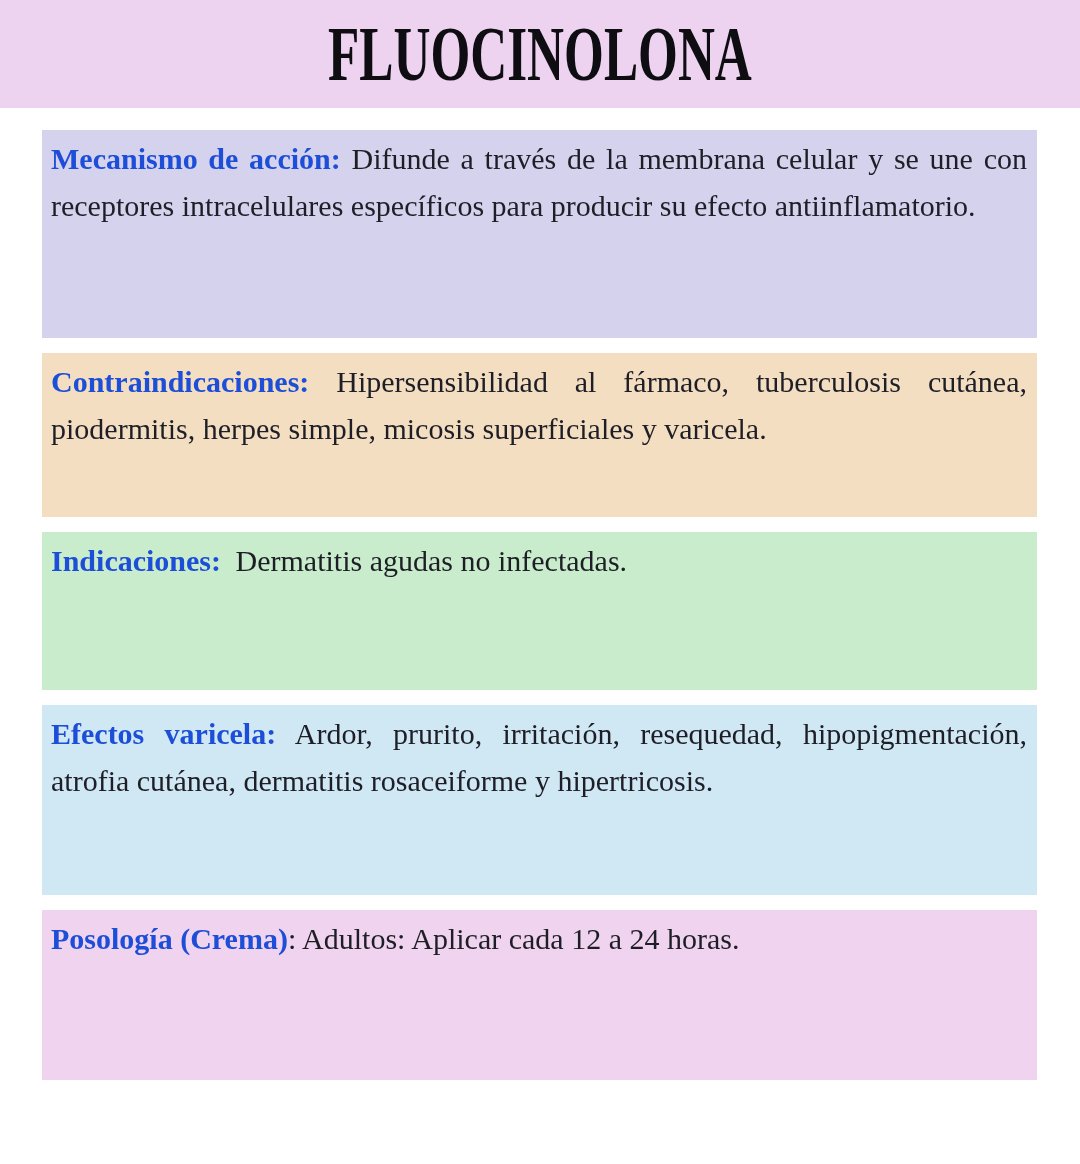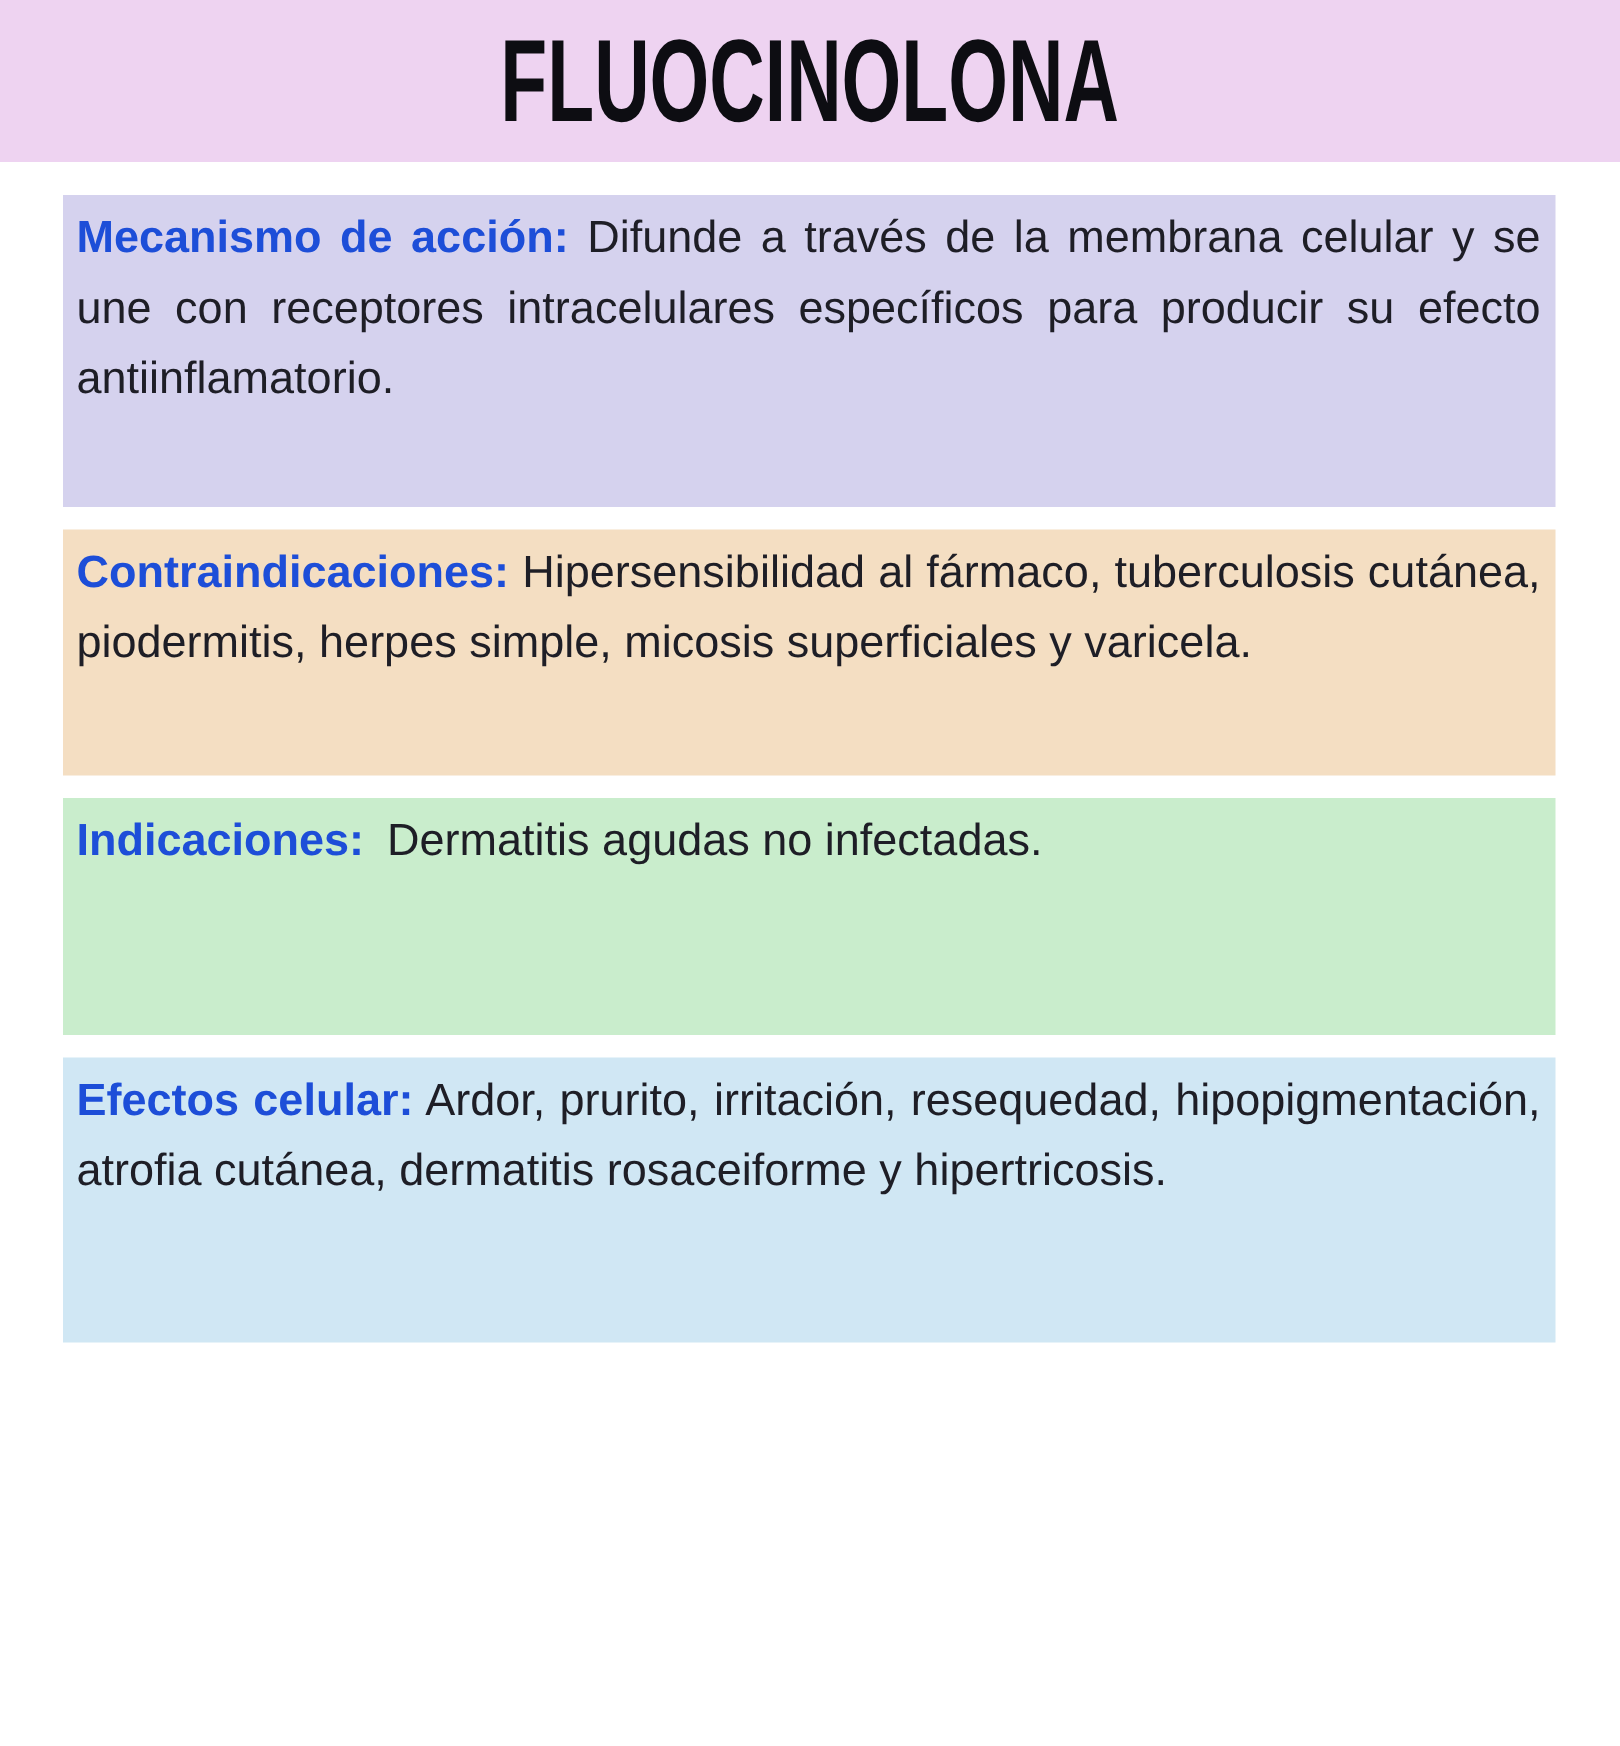--- a/index.html
+++ b/index.html
@@ -5,21 +5,21 @@
   html, body {
     margin: 0;
     padding: 0;
     background: #ffffff;
   }
   .page {
     position: relative;
     width: 1080px;
     height: 1080px;
     background: #ffffff;
-    font-family: Liberation Sans, sans-serif;
+    font-family: Liberation Serif, serif;
     color: #1b1b22;
     overflow: hidden;
   }
   .title-band {
     width: 1080px;
     height: 108px;
     display: flex;
     align-items: center;
     justify-content: center;
     overflow: visible;
@@ -89,21 +89,24 @@
 
     <section class="card s2" style="background-color: rgb(244, 222, 194);">
       <p class="body just"><strong class="lbl">Contraindicaciones:</strong> <span>Hipersensibilidad al fármaco, tuberculosis cutánea, piodermitis, herpes simple, micosis superficiales y varicela.</span></p>
     </section>
 
     <section class="card s1" style="background-color: rgb(201, 237, 204);">
       <p class="body"><strong class="lbl">Indicaciones:</strong> <span class="gap">Dermatitis agudas no infectadas.</span></p>
     </section>
 
     <section class="card s3" style="background-color: rgb(208, 231, 244);">
-      <p class="body just"><strong class="lbl">Efectos celular:</strong> <span>Ardor, prurito, irritación, resequedad, hipopigmentación, atrofia cutánea, dermatitis rosaceiforme y hipertricosis.</span></p>
+      <p class="body just"><strong class="lbl">Efectos varicela:</strong> <span>Ardor, prurito, irritación, resequedad, hipopigmentación, atrofia cutánea, dermatitis rosaceiforme y hipertricosis.</span></p>
     </section>
 
+    <section class="card s4" style="background-color: rgb(240, 211, 239);">
+      <p class="body"><strong class="lbl">Posología (Crema)</strong><span>: Adultos: Aplicar cada 12 a 24 horas.</span></p>
+    </section>
 
   </main>
 
   <div class="page-number">218</div>
 
 </div>
 
 </body></html>

